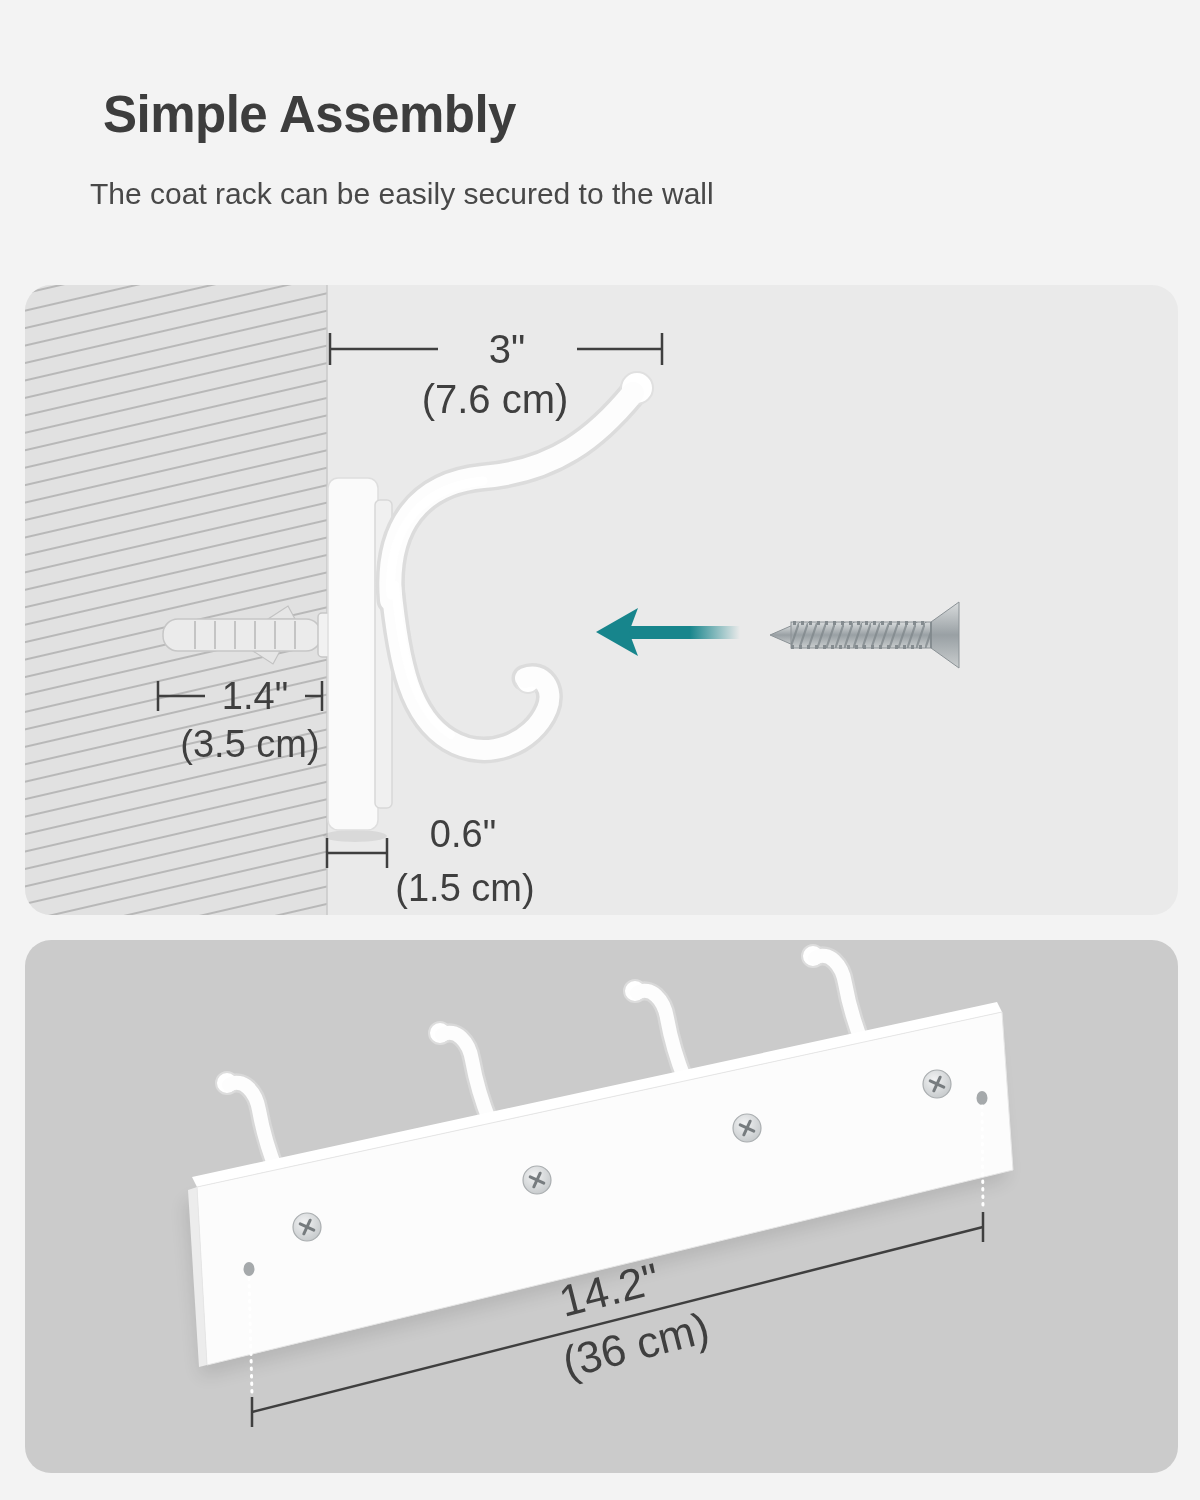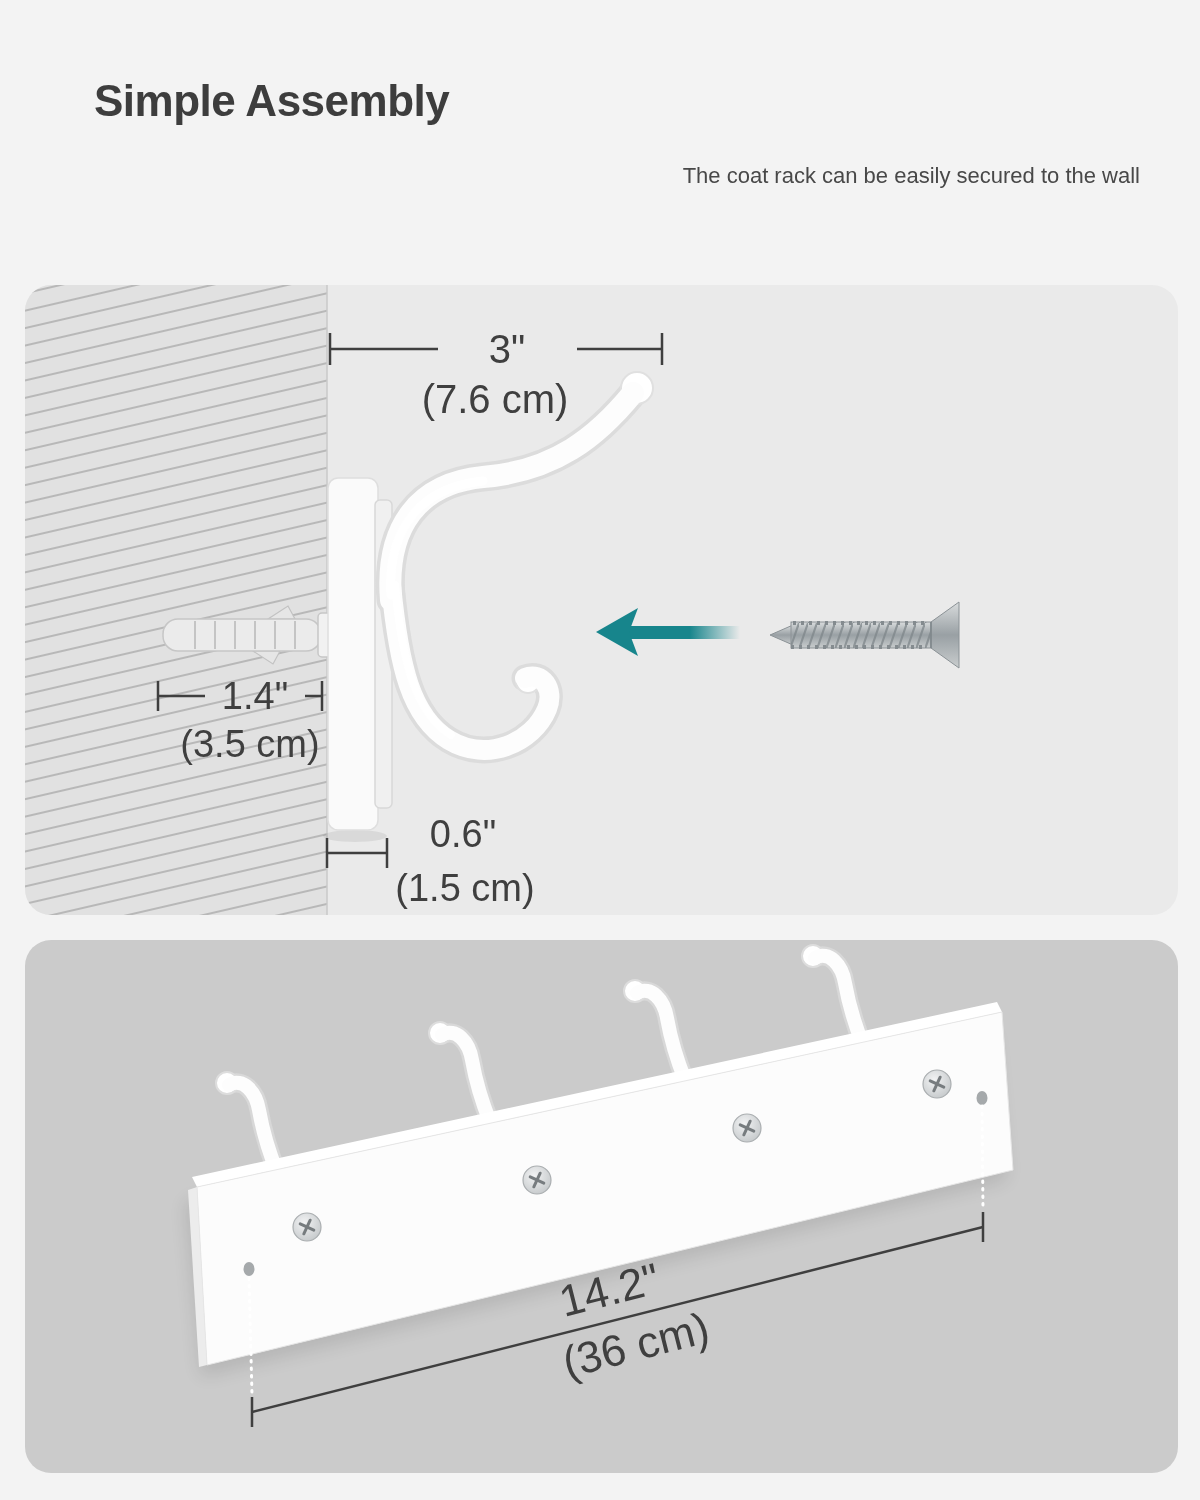--- a/index.html
+++ b/index.html
@@ -1,20 +1,20 @@
 <!DOCTYPE html>
 <html><head>
 <meta charset="utf-8">
 <style>
   html,body{margin:0;padding:0;}
   body{font-family:"Liberation Sans", sans-serif; background:#f3f3f3;}
   .page{position:relative;width:1200px;height:1500px;background:#f3f3f3;overflow:hidden;}
   .hdr{position:absolute;left:90px;top:72px;width:1050px;}
-  .hdr h1{margin:4px;font-size:44px;font-weight:700;color:#3d3d3d;letter-spacing:-0.5px;}
-  .hdr p{margin:0;font-size:22px;font-weight:400;color:#484848;line-height:51px;text-align:right;}
+  .hdr h1{margin:13px;font-size:51px;font-weight:700;color:#3d3d3d;letter-spacing:-0.5px;}
+  .hdr p{margin:0;font-size:30px;font-weight:400;color:#484848;line-height:51px;}
   .hdr p.first{margin-top:24px;}
   .panel{position:absolute;left:25px;width:1153px;border-radius:26px;overflow:hidden;}
   .panel-top{top:285px;height:630px;background:#eaeaea;}
   .panel-bottom{top:940px;height:533px;background:#cbcbcb;}
   .panel svg{display:block;width:100%;height:100%;font-family:"Liberation Sans", sans-serif;}
   text{fill:#3f3f3f;}
 </style>
 </head>
 <body>
 

